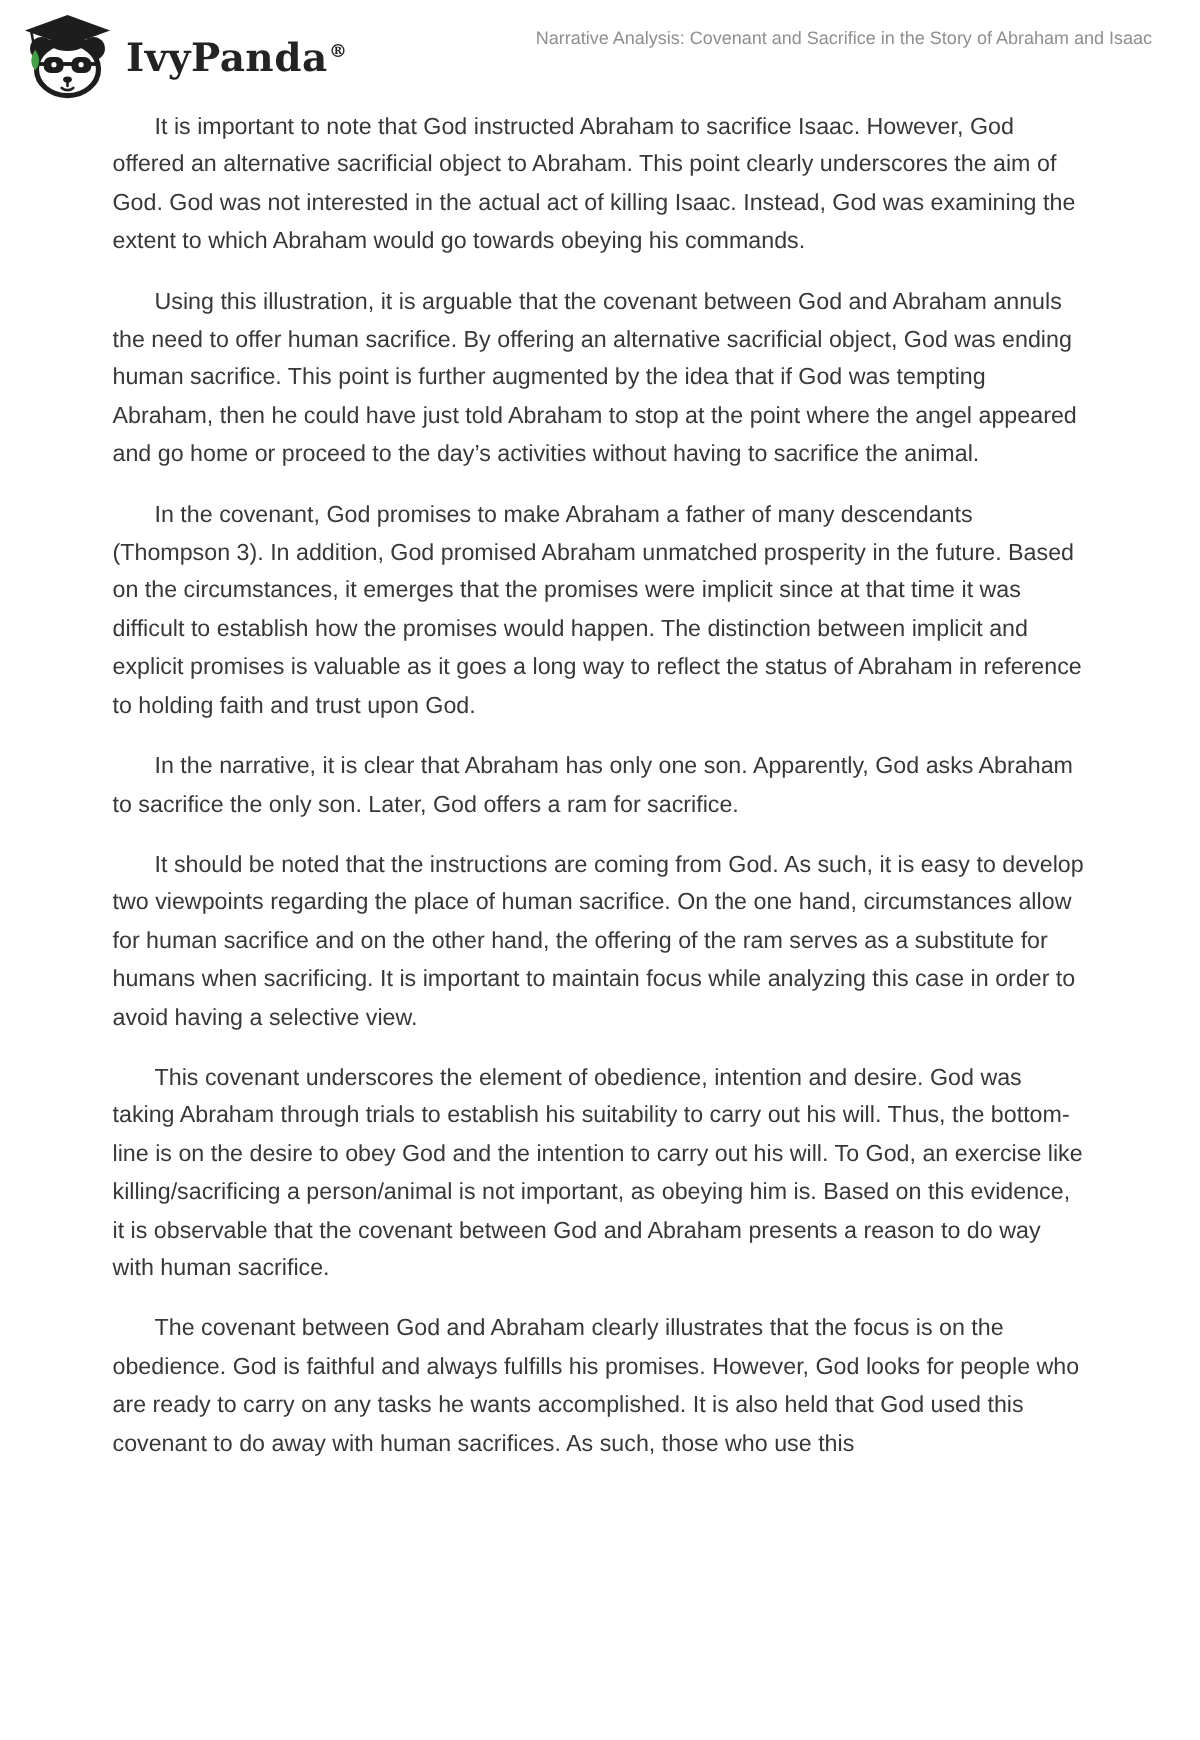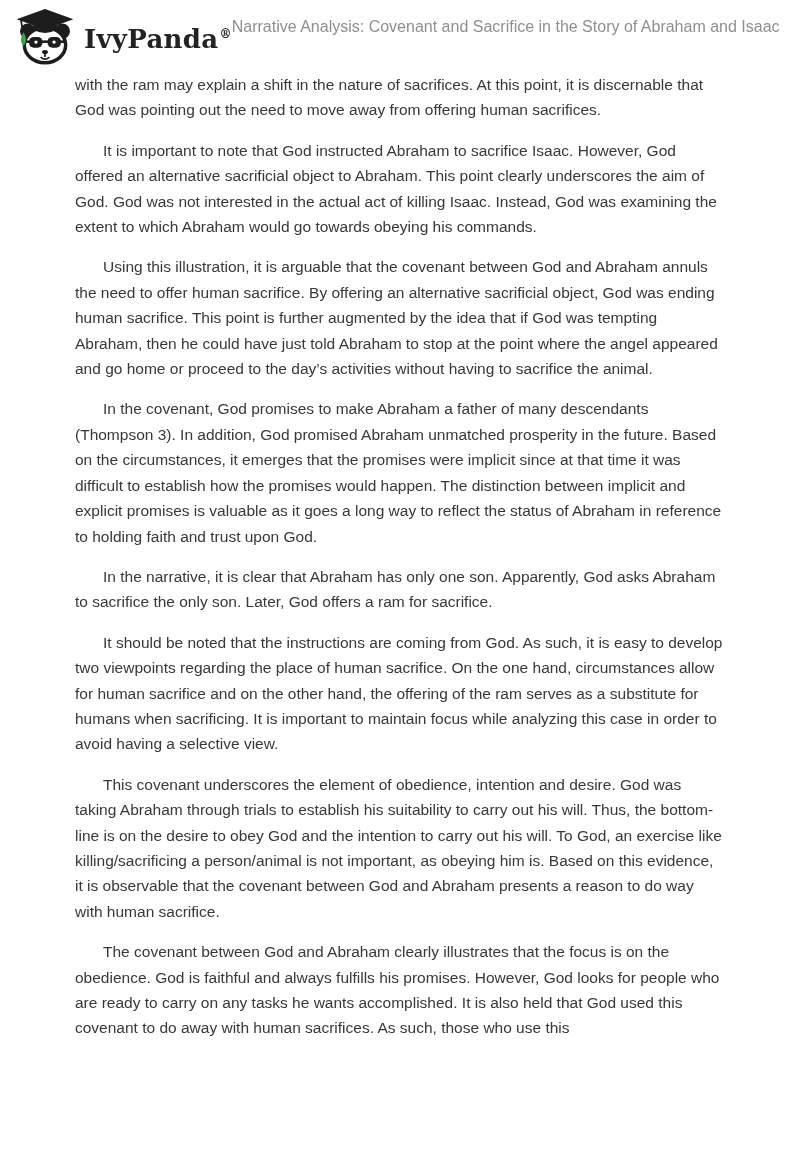--- a/index.html
+++ b/index.html
@@ -39,21 +39,21 @@
   .logo-reg {
     font-family: "DejaVu Serif", serif;
     font-weight: 700;
     font-size: 12px;
     color: #232323;
     vertical-align: super;
     margin-left: 1px;
   }
   .doc-title {
     margin-top: 12px;
-    font-size: 16px;
+    font-size: 12px;
     color: #8f8f8f;
     white-space: nowrap;
   }
 
   
   .essay {
     position: absolute;
     top: 72px;
     left: 75px;
     width: 650px;
@@ -113,21 +113,20 @@
 
         <path d="M8 14 l3 16" stroke="#1d1d1d" stroke-width="2" fill="none"></path>
         <path d="M11 28 q-6 9 0 16 q6 -7 0 -16" fill="#43a047"></path>
       </svg>
       <div class="logo-text"><span>IvyPanda</span><span class="logo-reg">®</span></div>
     </div>
     <div class="doc-title">Narrative Analysis: Covenant and Sacrifice in the Story of Abraham and Isaac</div>
   </div>
 
   <div class="essay">
-    <p class="no-indent">with the ram may explain a shift in the nature of sacrifices. At this point, it is discernable that God was pointing out the need to move away from offering human sacrifices.</p>
     <p>It is important to note that God instructed Abraham to sacrifice Isaac. However, God offered an alternative sacrificial object to Abraham. This point clearly underscores the aim of God. God was not interested in the actual act of killing Isaac. Instead, God was examining the extent to which Abraham would go towards obeying his commands.</p>
     <p>Using this illustration, it is arguable that the covenant between God and Abraham annuls the need to offer human sacrifice. By offering an alternative sacrificial object, God was ending human sacrifice. This point is further augmented by the idea that if God was tempting Abraham, then he could have just told Abraham to stop at the point where the angel appeared and go home or proceed to the day’s activities without having to sacrifice the animal.</p>
     <p>In the covenant, God promises to make Abraham a father of many descendants (Thompson 3). In addition, God promised Abraham unmatched prosperity in the future. Based on the circumstances, it emerges that the promises were implicit since at that time it was difficult to establish how the promises would happen. The distinction between implicit and explicit promises is valuable as it goes a long way to reflect the status of Abraham in reference to holding faith and trust upon God.</p>
     <p>In the narrative, it is clear that Abraham has only one son. Apparently, God asks Abraham to sacrifice the only son. Later, God offers a ram for sacrifice.</p>
     <p>It should be noted that the instructions are coming from God. As such, it is easy to develop two viewpoints regarding the place of human sacrifice. On the one hand, circumstances allow for human sacrifice and on the other hand, the offering of the ram serves as a substitute for humans when sacrificing. It is important to maintain focus while analyzing this case in order to avoid having a selective view.</p>
     <p>This covenant underscores the element of obedience, intention and desire. God was taking Abraham through trials to establish his suitability to carry out his will. Thus, the bottom-line is on the desire to obey God and the intention to carry out his will. To God, an exercise like killing/sacrificing a person/animal is not important, as obeying him is. Based on this evidence, it is observable that the covenant between God and Abraham presents a reason to do way with human sacrifice.</p>
     <p>The covenant between God and Abraham clearly illustrates that the focus is on the obedience. God is faithful and always fulfills his promises. However, God looks for people who are ready to carry on any tasks he wants accomplished. It is also held that God used this covenant to do away with human sacrifices. As such, those who use this</p>
   </div>
 
 

